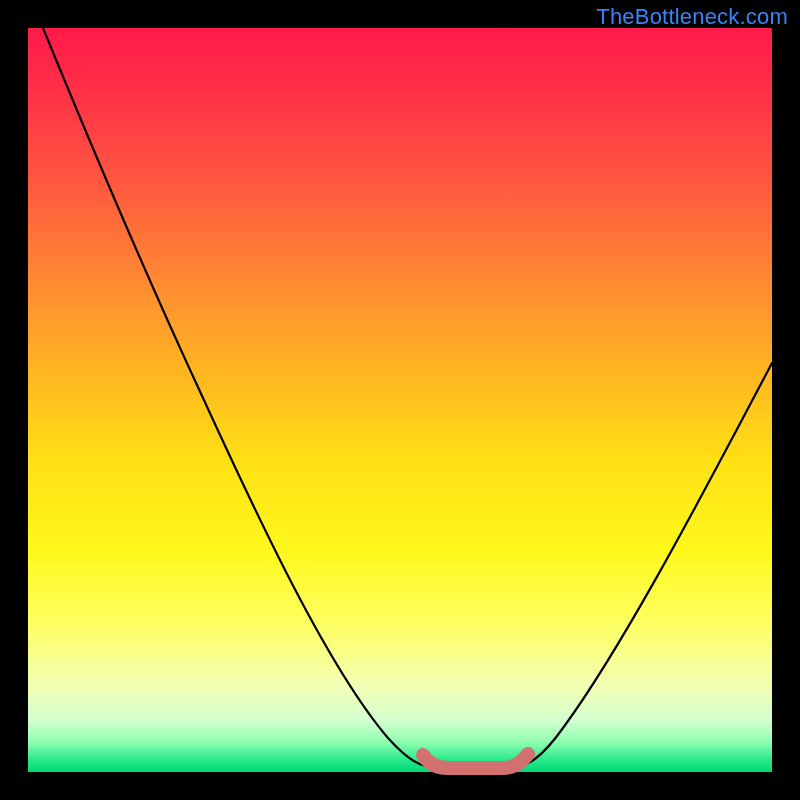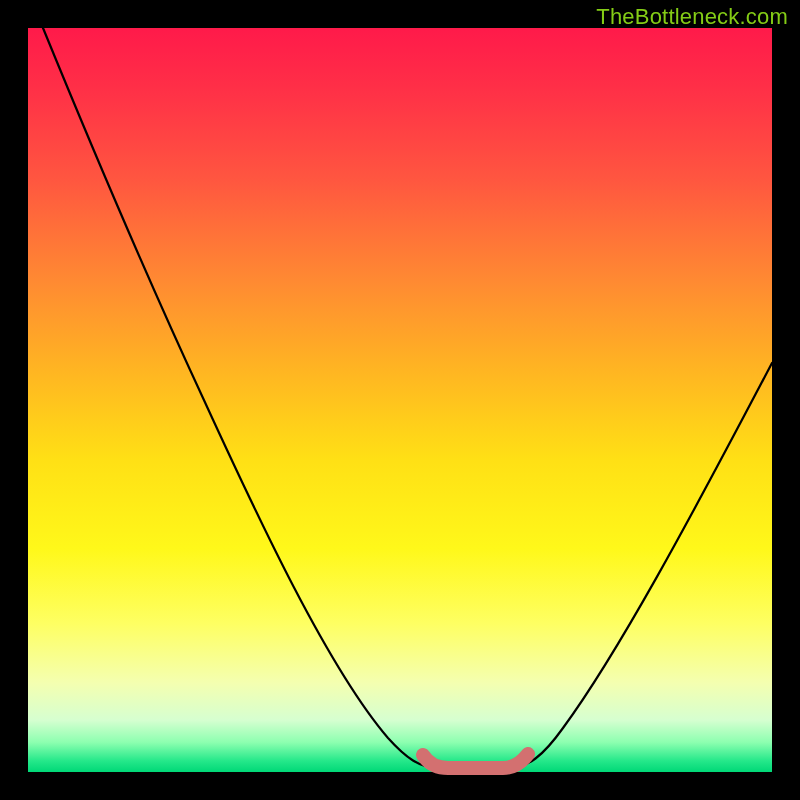--- a/index.html
+++ b/index.html
@@ -32,21 +32,21 @@
       #25e88a 98.5%,
       #00d877 100%
     );
   }
   .watermark {
     position: absolute;
     top: 4px;
     right: 12px;
     font-size: 22px;
     font-weight: 500;
-    color: #84cc16;
+    color: #3b82f6;
     letter-spacing: 0.2px;
     user-select: none;
   }
   svg.curve {
     position: absolute;
     left: 0;
     top: 0;
     width: 744px;
     height: 744px;
     overflow: visible;

